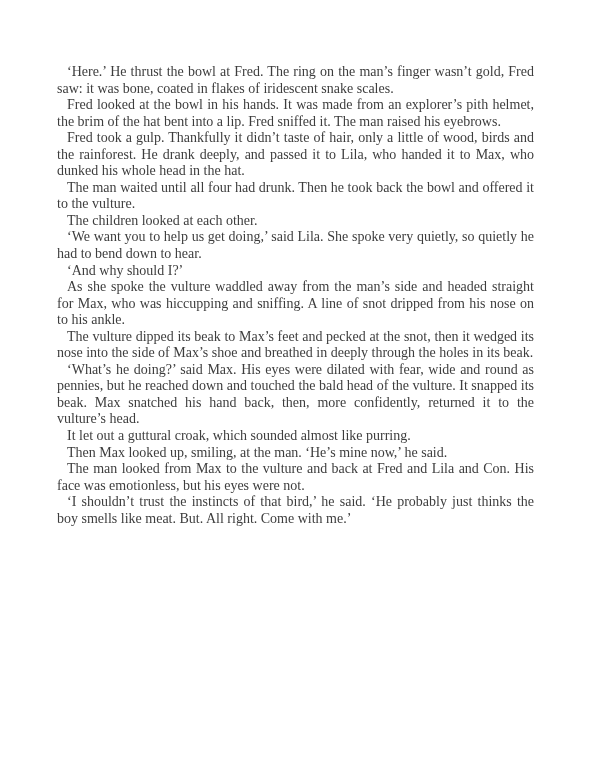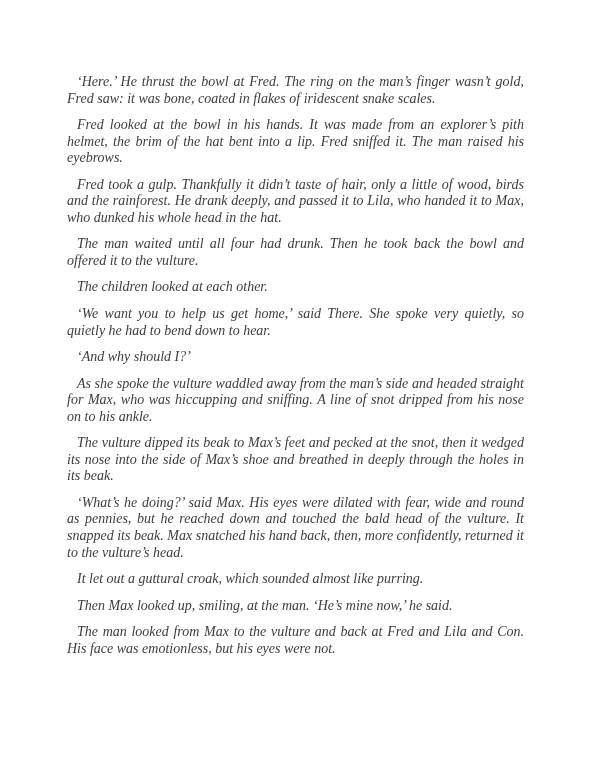--- a/index.html
+++ b/index.html
@@ -24,41 +24,41 @@
     top: 64px;
     width: 477px;
     font-family: "Liberation Serif", "DejaVu Serif", serif;
     font-size: 14px;
     line-height: 16.55px;
     color: #3d3d3d;
     text-align: justify;
     text-rendering: optimizeLegibility;
   }
   .text-block p {
-    margin: 10px;
+    margin: 0;
     padding: 0;
     text-indent: 10px;
-    font-style: italic;
   }
   .text-block p.cutoff {
     text-align-last: justify;
   }
 </style>
 </head>
 <body>
 
 <div class="page">
   <div class="text-block">
     <p>‘Here.’ He thrust the bowl at Fred. The ring on the man’s finger wasn’t gold, Fred saw: it was bone, coated in flakes of iridescent snake scales.</p>
     <p>Fred looked at the bowl in his hands. It was made from an explorer’s pith helmet, the brim of the hat bent into a lip. Fred sniffed it. The man raised his eyebrows.</p>
     <p>Fred took a gulp. Thankfully it didn’t taste of hair, only a little of wood, birds and the rainforest. He drank deeply, and passed it to Lila, who handed it to Max, who dunked his whole head in the hat.</p>
     <p>The man waited until all four had drunk. Then he took back the bowl and offered it to the vulture.</p>
     <p>The children looked at each other.</p>
-    <p>‘We want you to help us get home,’ said There. She spoke very quietly, so quietly he had to bend down to hear.</p>
+    <p>‘We want you to help us get doing,’ said Lila. She spoke very quietly, so quietly he had to bend down to hear.</p>
     <p>‘And why should I?’</p>
     <p>As she spoke the vulture waddled away from the man’s side and headed straight for Max, who was hiccupping and sniffing. A line of snot dripped from his nose on to his ankle.</p>
     <p>The vulture dipped its beak to Max’s feet and pecked at the snot, then it wedged its nose into the side of Max’s shoe and breathed in deeply through the holes in its beak.</p>
     <p>‘What’s he doing?’ said Max. His eyes were dilated with fear, wide and round as pennies, but he reached down and touched the bald head of the vulture. It snapped its beak. Max snatched his hand back, then, more confidently, returned it to the vulture’s head.</p>
     <p>It let out a guttural croak, which sounded almost like purring.</p>
     <p>Then Max looked up, smiling, at the man. ‘He’s mine now,’ he said.</p>
     <p>The man looked from Max to the vulture and back at Fred and Lila and Con. His face was emotionless, but his eyes were not.</p>
+    <p>‘I shouldn’t trust the instincts of that bird,’ he said. ‘He probably just thinks the boy smells like meat. But. All right. Come with me.’</p>
   </div>
 </div>
 
 </body></html>

